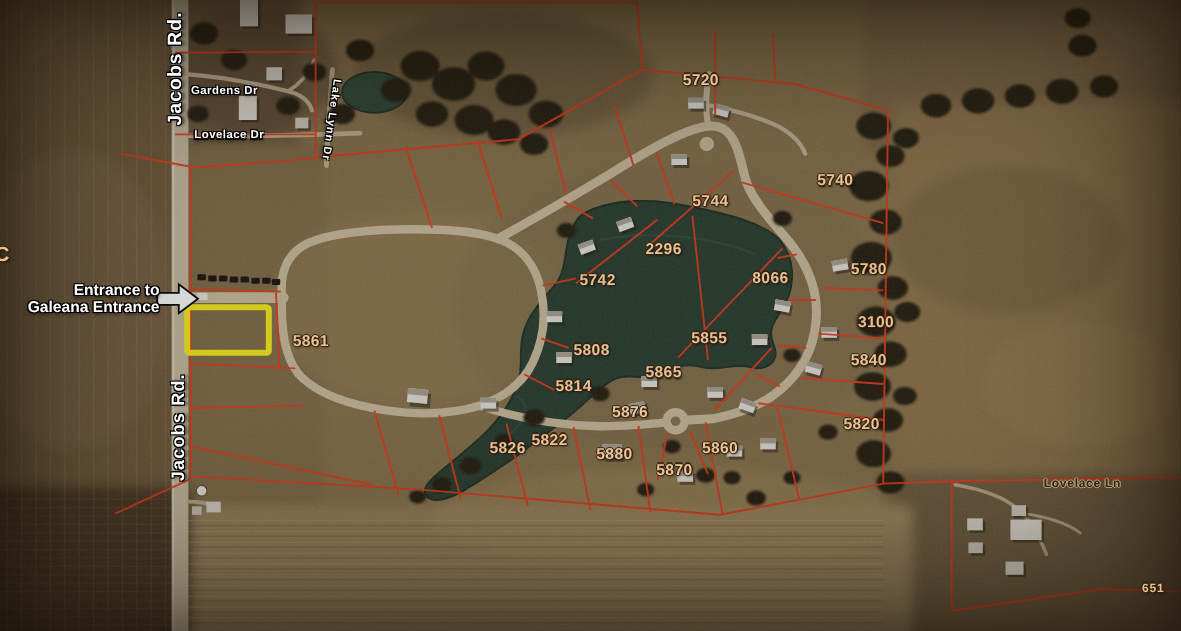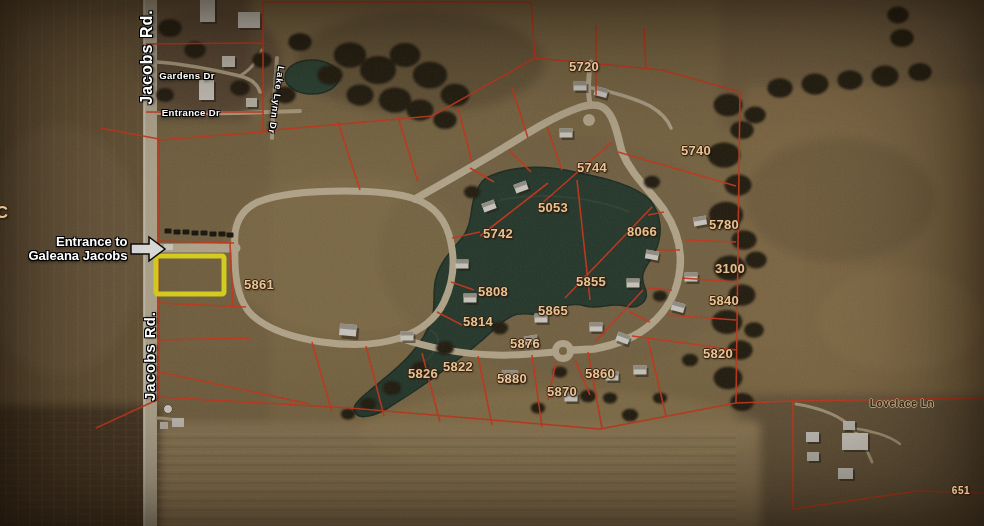--- a/index.html
+++ b/index.html
@@ -271,33 +271,33 @@
 
   <rect width="984" height="526" filter="url(#grainD)" opacity=".15"></rect>
   <rect width="984" height="526" filter="url(#grainL)" opacity=".06"></rect>
 </svg>
 
 <div class="vignette"></div>
 
 <div class="lbl white-lbl jacobs" style="left:147px;top:57px">Jacobs Rd.</div>
 <div class="lbl white-lbl jacobs small" style="left:149px;top:356px">Jacobs Rd.</div>
 <div class="lbl white-lbl street" style="left:187px;top:76px">Gardens Dr</div>
-<div class="lbl white-lbl street" style="left:191px;top:113px">Entrance Dr</div>
+<div class="lbl white-lbl street" style="left:191px;top:113px">Lovelace Dr</div>
 <div class="lbl white-lbl vert-down" style="left:276px;top:100px">Lake Lynn Dr</div>
 <div class="lbl dark-lbl" style="left:868px;top:404px">Lovelace Ln</div>
 
 <div class="lbl white-lbl entrance" style="left:78px;top:249px">
   <div>Entrance to</div>
-  <div>Galeana Jacobs</div>
+  <div>Galeana Entrance</div>
 </div>
 
 <span class="lbl parcel" style="left:584px;top:66px">5720</span>
 <span class="lbl parcel" style="left:696px;top:150px">5740</span>
 <span class="lbl parcel" style="left:592px;top:167px">5744</span>
-<span class="lbl parcel" style="left:553px;top:207px">5053</span>
+<span class="lbl parcel" style="left:553px;top:207px">2296</span>
 <span class="lbl parcel" style="left:498px;top:233px">5742</span>
 <span class="lbl parcel" style="left:642px;top:231px">8066</span>
 <span class="lbl parcel" style="left:724px;top:224px">5780</span>
 <span class="lbl parcel" style="left:730px;top:268px">3100</span>
 <span class="lbl parcel" style="left:591px;top:281px">5855</span>
 <span class="lbl parcel" style="left:493px;top:291px">5808</span>
 <span class="lbl parcel" style="left:724px;top:300px">5840</span>
 <span class="lbl parcel" style="left:553px;top:310px">5865</span>
 <span class="lbl parcel" style="left:478px;top:321px">5814</span>
 <span class="lbl parcel" style="left:525px;top:343px">5876</span>

